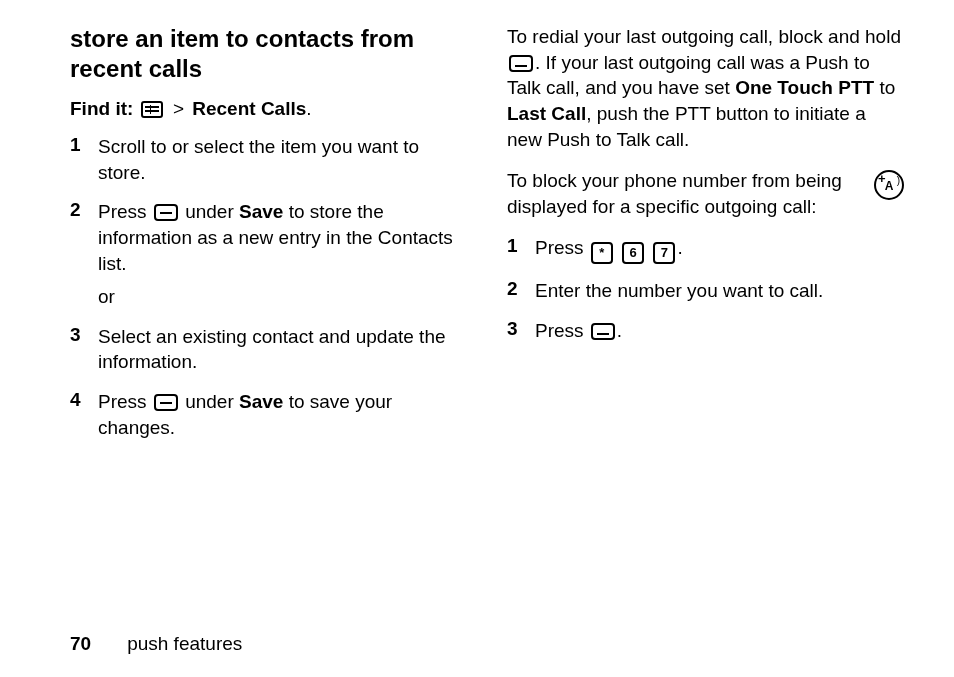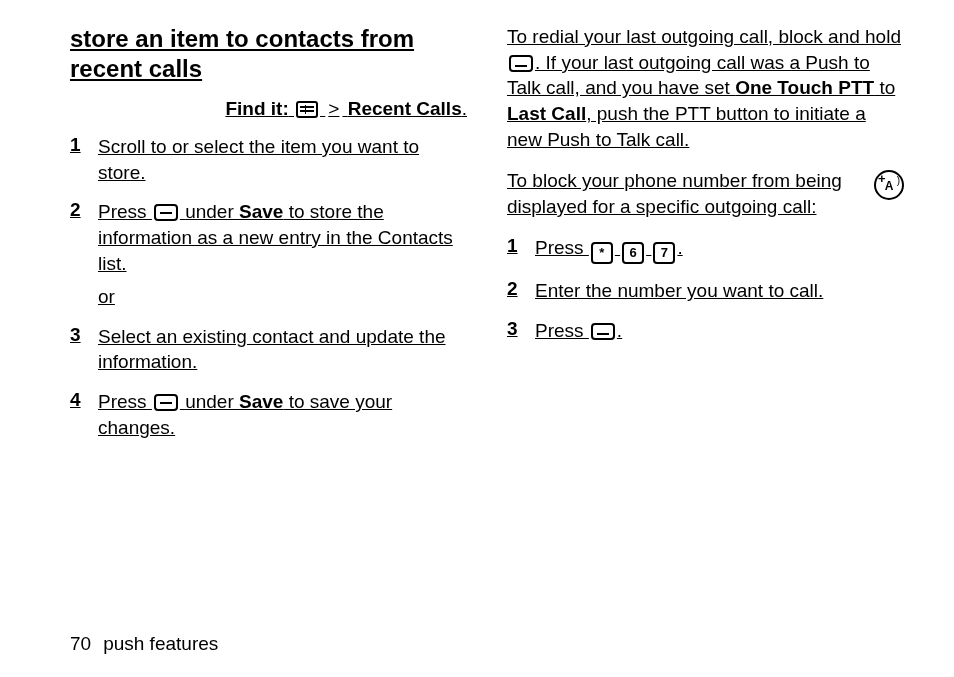--- a/index.html
+++ b/index.html
@@ -15,21 +15,20 @@
   .page {
     position: relative;
     box-sizing: border-box;
     width: 954px;
     height: 677px;
     padding: 24px 50px 30px 70px;
   }
   .cols {
     display: flex;
     gap: 40px;
-    text-decoration: underline;
   }
   .col {
     flex: 1;
     min-width: 0;
   }
   h2 {
     font-size: 24px;
     font-weight: bold;
     margin: 0 0 14px 0;
     line-height: 1.25;
@@ -43,21 +42,20 @@
   }
   p {
     font-size: 19px;
     font-weight: 300;
     line-height: 1.35;
     margin: 0 0 16px 0;
   }
   .findit {
     font-size: 19px;
     margin: 0 0 14px 0;
-    text-align: right;
   }
   .findit .lead { font-weight: bold; }
   .condensed { font-family: "Arial Narrow", Arial, sans-serif; font-stretch: condensed; font-weight: bold; }
   .ol {
     margin: 0;
     padding: 0;
     list-style: none;
   }
   .li {
     display: flex;
@@ -174,21 +172,21 @@
     float: right;
     margin-left: 8px;
     margin-top: 2px;
   }
   .footer {
     position: absolute;
     left: 70px;
     bottom: 22px;
     font-size: 19px;
   }
-  .footer .pn { font-weight: normal; margin-right: 12px; }
+  .footer .pn { font-weight: bold; margin-right: 36px; }
   .gt { margin: 0 3px; }
 </style>
 </head>
 <body>
 
 <div class="page">
   <div class="cols">
 
     <div class="col">
       <h2>store an item to contacts from recent calls</h2>

